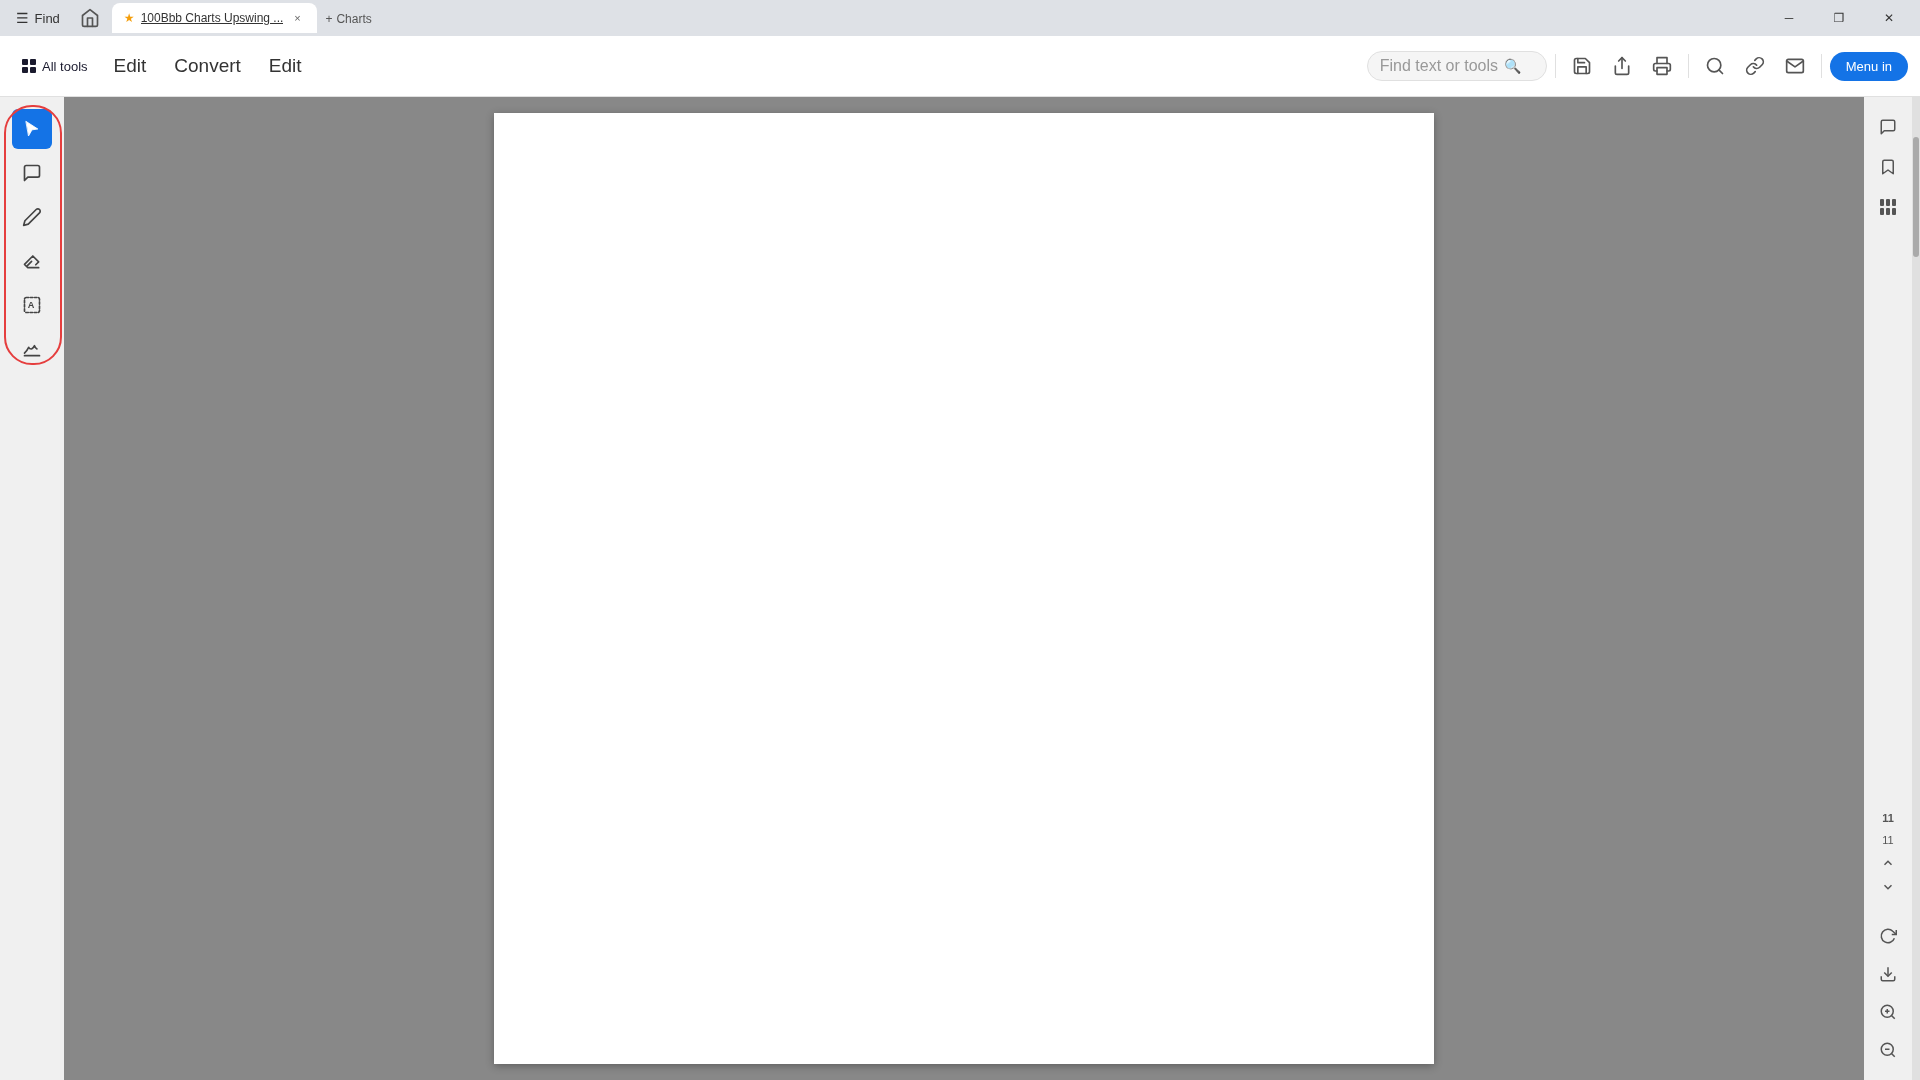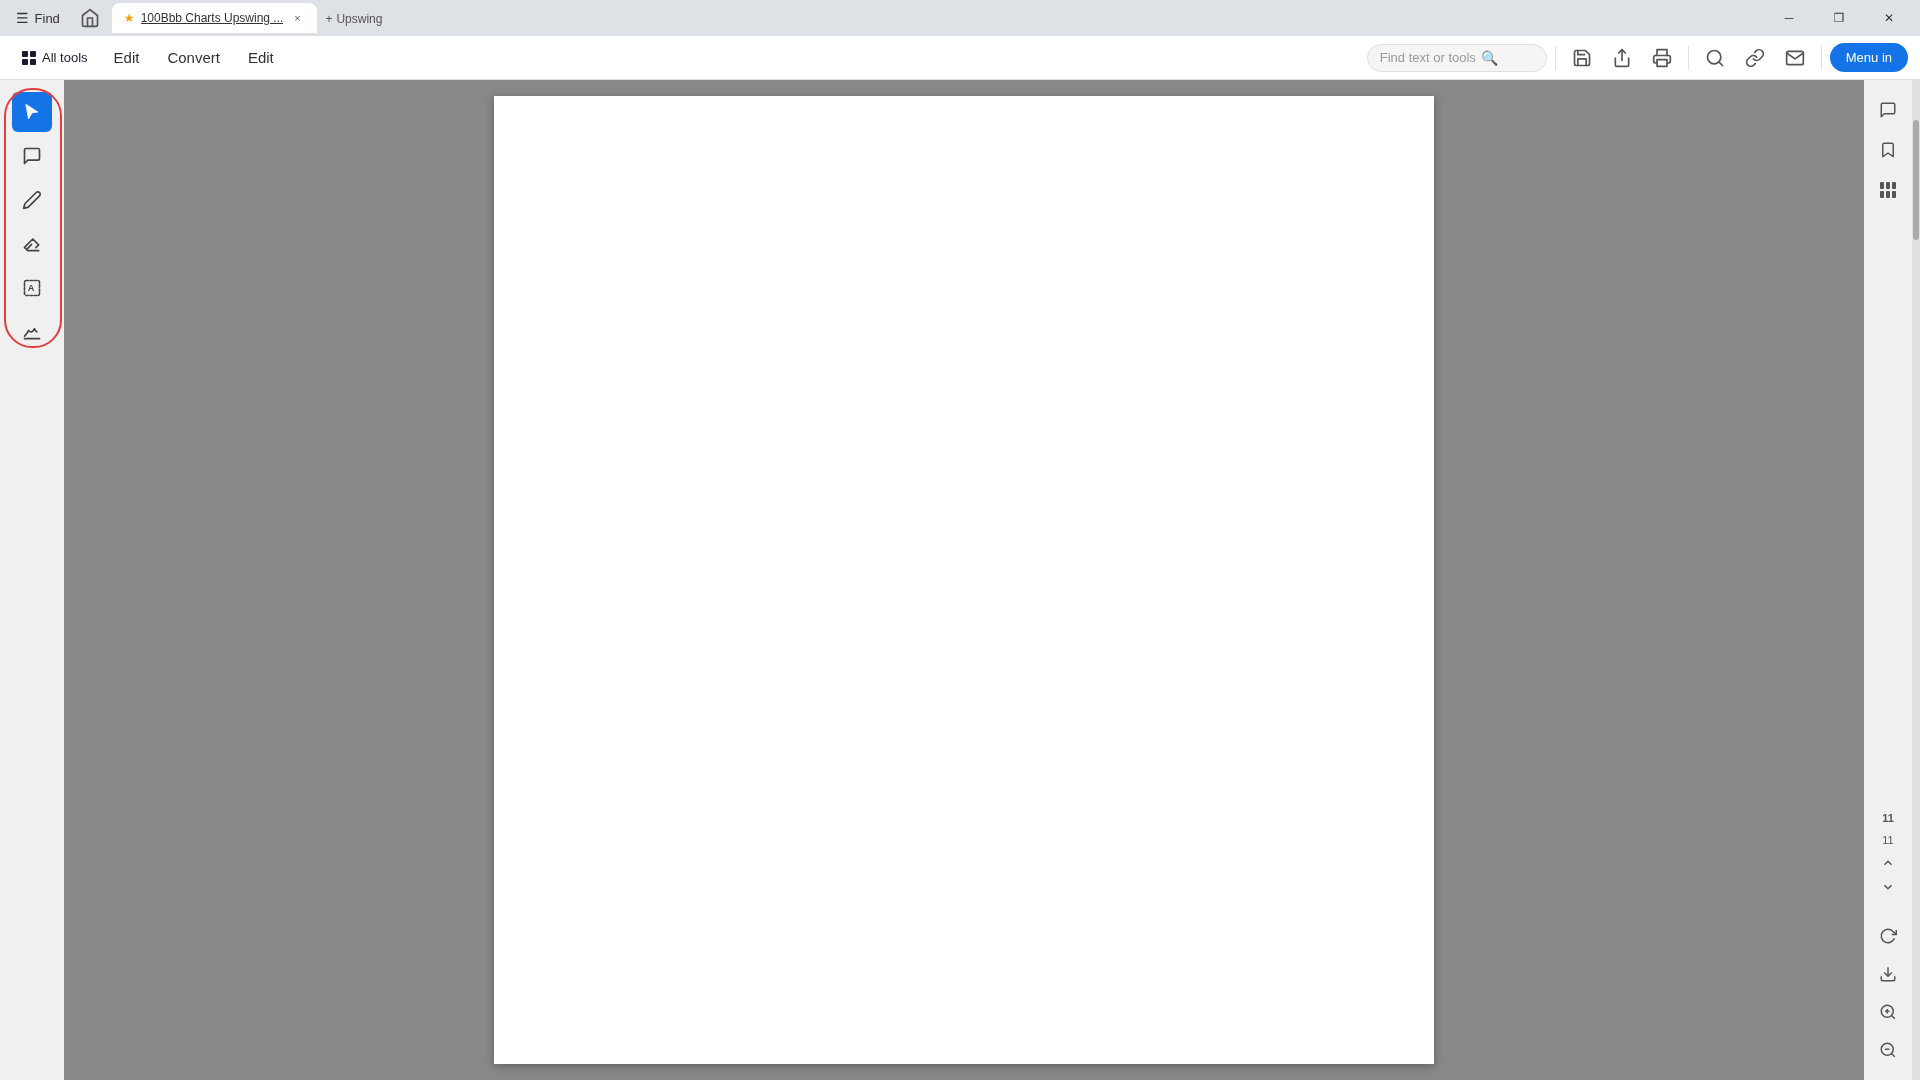--- a/index.html
+++ b/index.html
@@ -109,21 +109,21 @@
     .win-btn {
       width: 46px; height: 36px;
       display: flex; align-items: center; justify-content: center;
       cursor: pointer;
       color: #333;
       font-size: 12px;
     }
 
     
     .toolbar {
-      height: 44px;
+      height: 61px;
       background: #ffffff;
       display: flex;
       align-items: center;
       padding: 0 12px;
       gap: 0;
       border-bottom: 1px solid #e0e0e0;
     }
 
     .toolbar-left {
       display: flex;
@@ -140,21 +140,21 @@
       cursor: pointer;
       font-size: 13px;
       color: #1a1a2e;
       font-weight: 500;
     }
 
     .toolbar-menu-item {
       padding: 6px 12px;
       border-radius: 4px;
       cursor: pointer;
-      font-size: 15px;
+      font-size: 19px;
       color: #333;
     }
 
     .toolbar-right {
       margin-left: auto;
       display: flex;
       align-items: center;
       gap: 4px;
     }
 
@@ -163,21 +163,21 @@
       align-items: center;
       gap: 6px;
       padding: 5px 12px;
       border: 1px solid #e0e0e0;
       border-radius: 20px;
       background: #f5f5f5;
       cursor: text;
       min-width: 180px;
     }
 
-    .find-tools-text { font-size: 13px; color: #999; }
+    .find-tools-text { font-size: 16px; color: #999; }
     .find-tools-icon { font-size: 14px; color: #666; }
 
     .toolbar-icon-btn {
       width: 36px; height: 36px;
       display: flex; align-items: center; justify-content: center;
       border-radius: 4px;
       cursor: pointer;
       color: #555;
       font-size: 16px;
     }
@@ -345,21 +345,21 @@
     </div>
 
     <div class="tabs-area">
       <div class="tab active">
         <span class="tab-favicon">★</span>
         <span class="tab-title">100Bbb Charts Upswing ...</span>
         <span class="tab-close">×</span>
       </div>
       <div class="new-tab-btn">
         <span>+</span>
-        <span>Upswing</span>
+        <span>Charts</span>
       </div>
     </div>
 
     <div class="title-bar-controls">
       <div class="win-btn">
         <span>─</span>
       </div>
       <div class="win-btn">
         <span>❐</span>
       </div>

